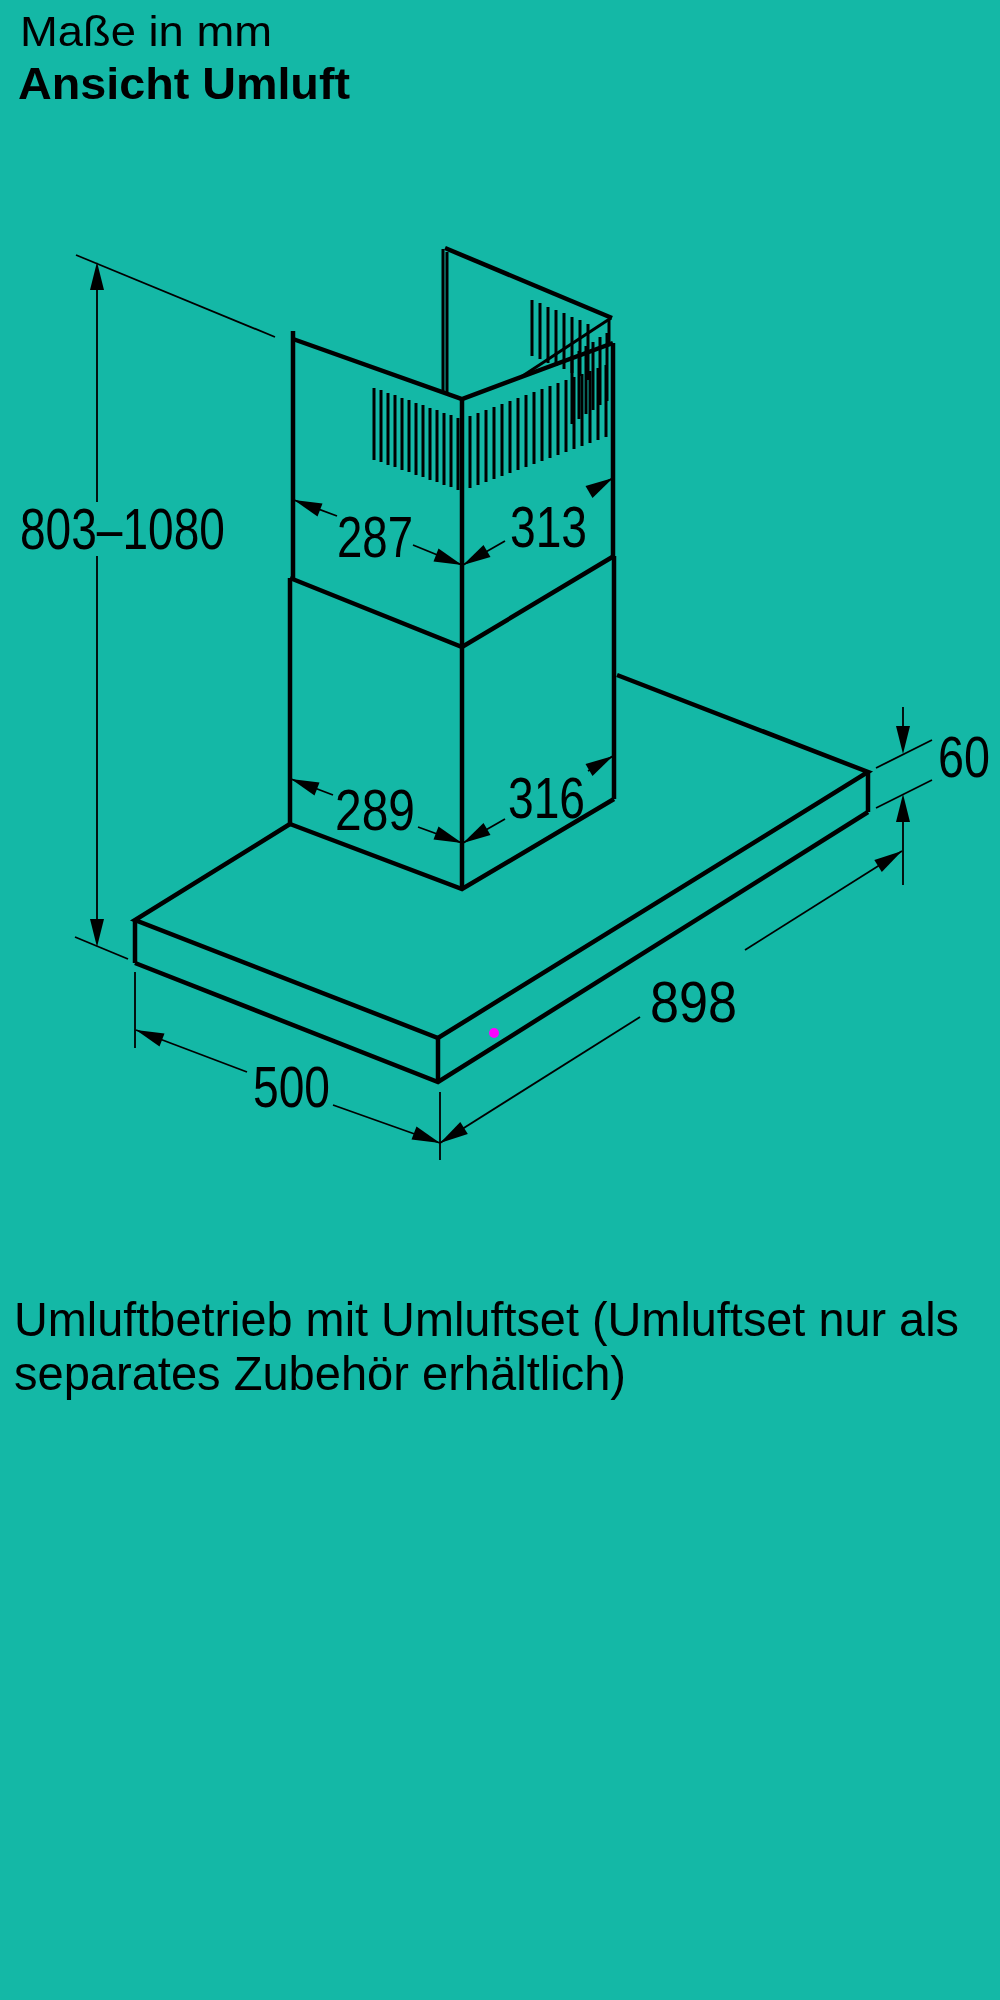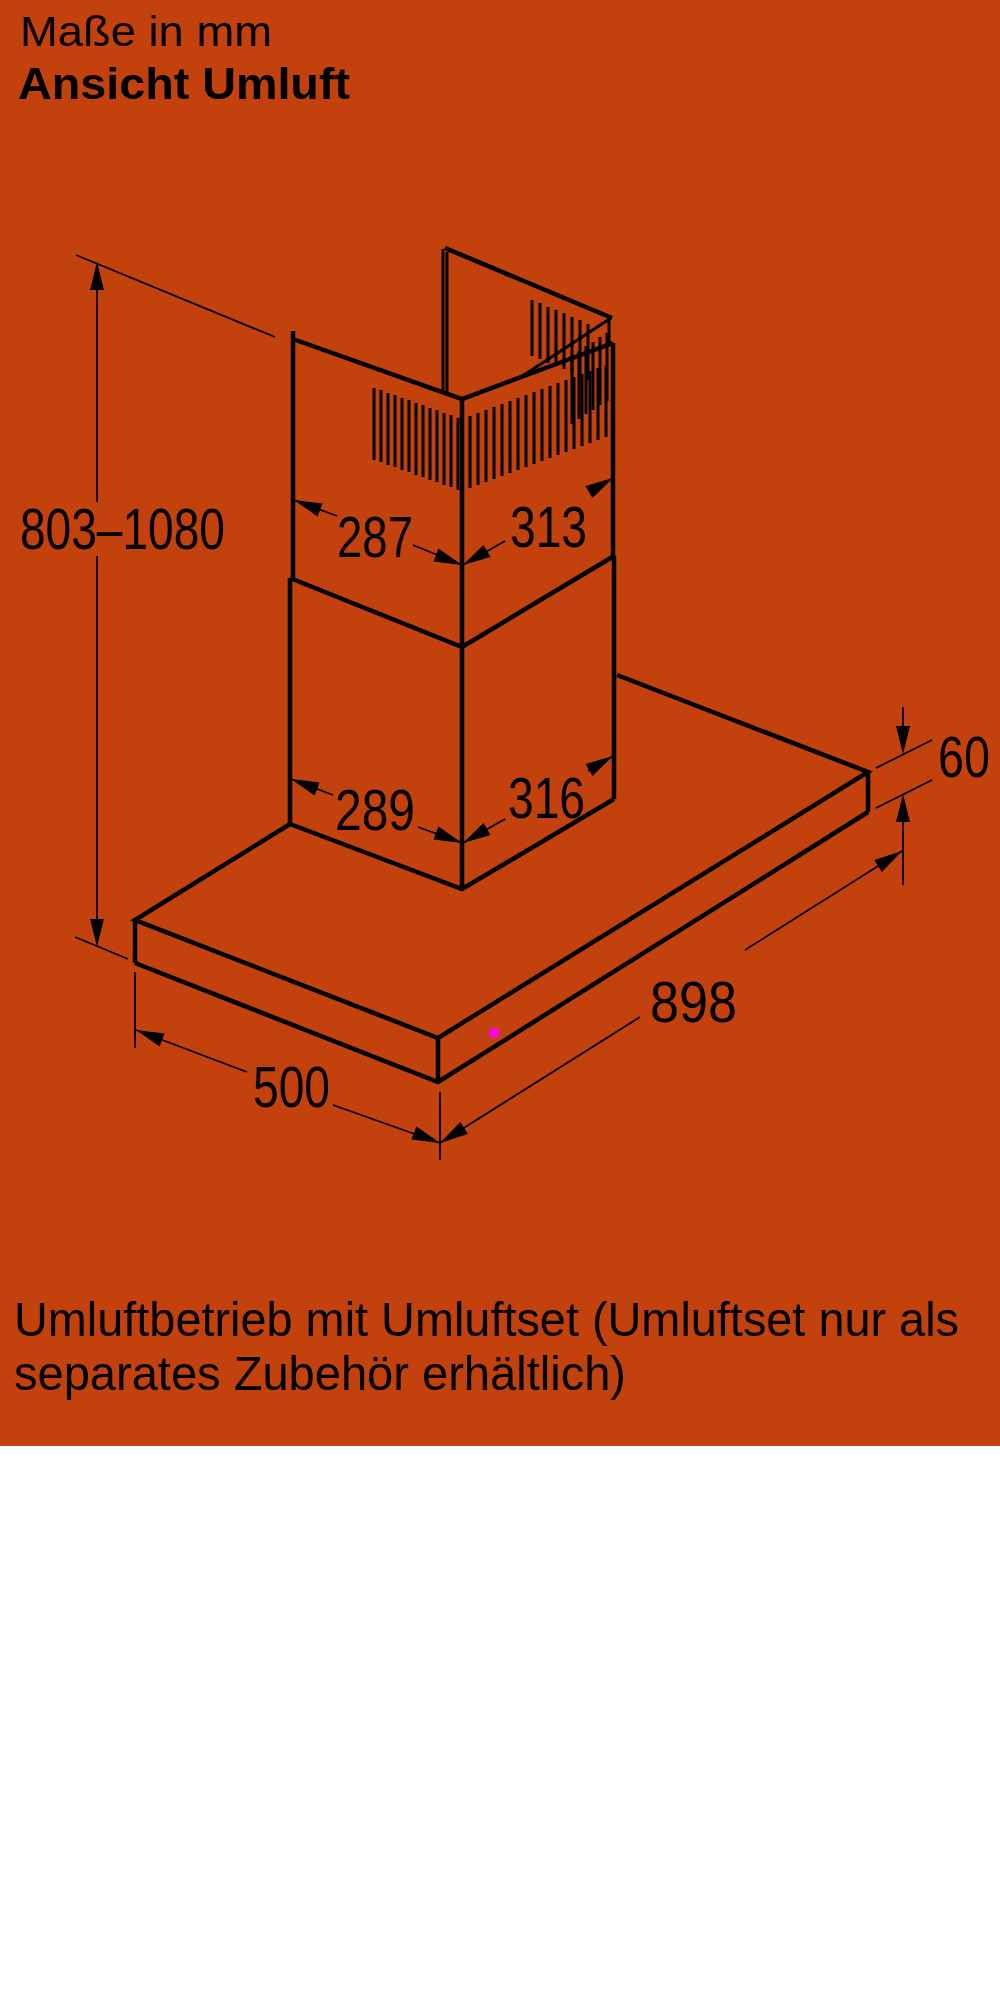--- a/index.html
+++ b/index.html
@@ -3,22 +3,22 @@
 <meta charset="utf-8">
 <style>
   html, body {
     margin: 0;
     padding: 0;
     background: #ffffff;
   }
   .page {
     position: relative;
     width: 1000px;
-    height: 1446px;
-    background: #c2410c;
+    height: 2000px;
+    background: #14b8a6;
     overflow: hidden;
   }
   svg text {
     font-family: "Liberation Sans", "DejaVu Sans", sans-serif;
     fill: #000000;
   }
   .t-title   { font-size: 42px; }
   .t-subtitle{ font-size: 44px; font-weight: bold; }
   .t-dim     { font-size: 58px; }
   .t-foot    { font-size: 48px; }

